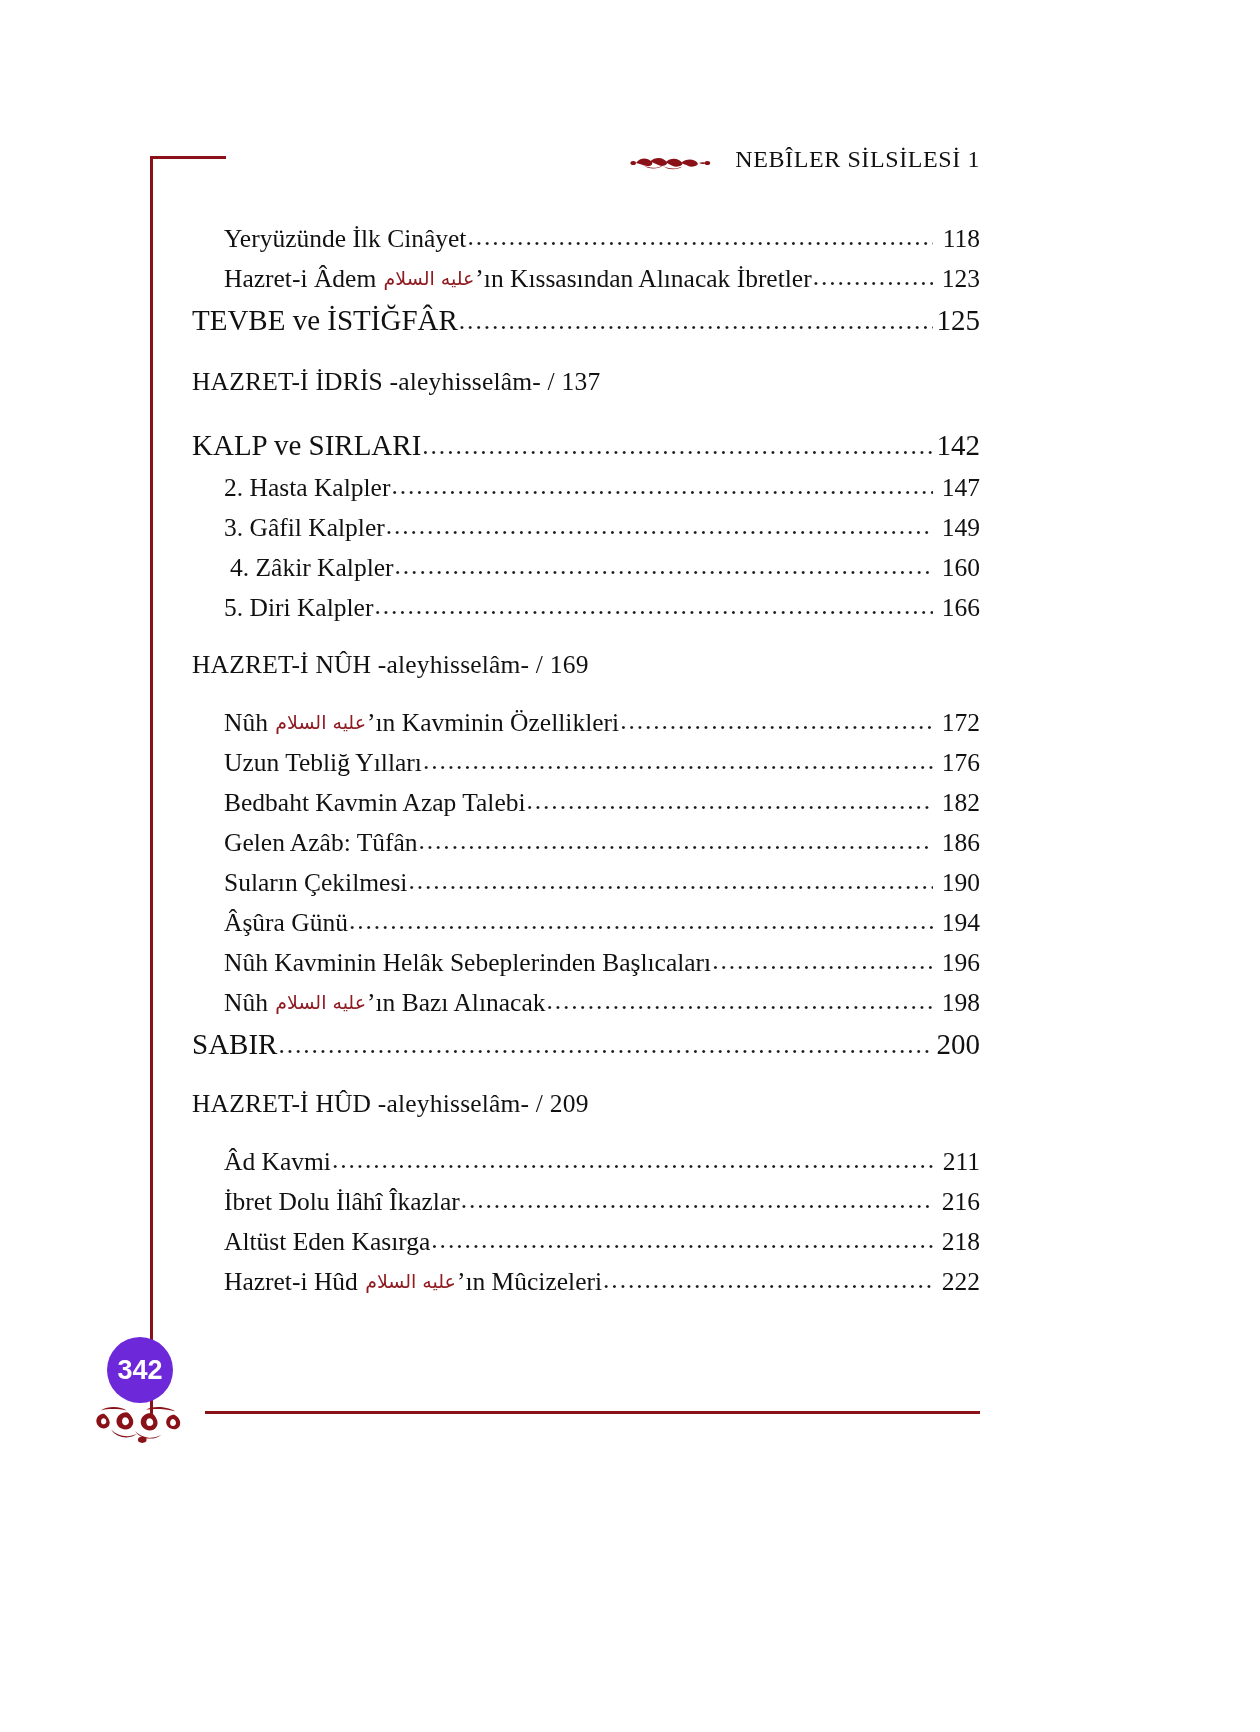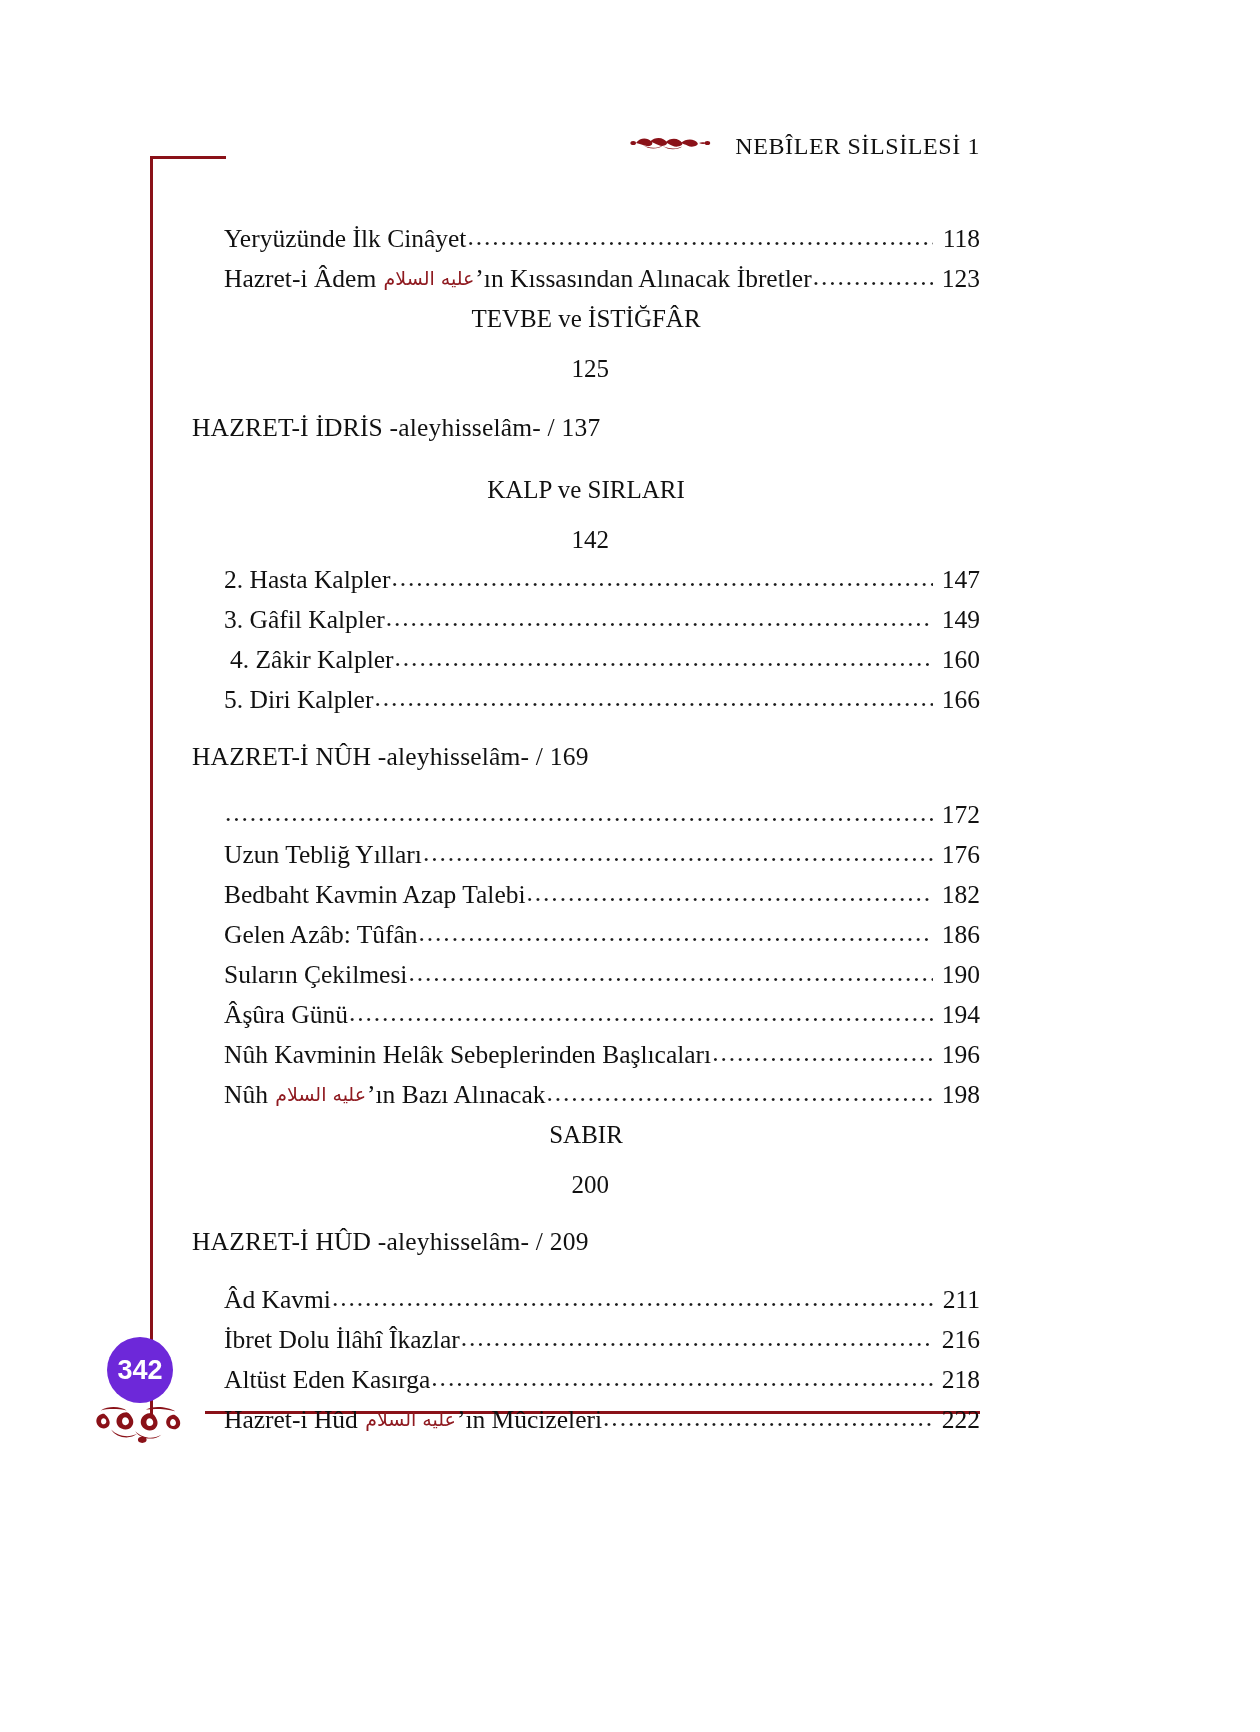--- a/index.html
+++ b/index.html
@@ -23,21 +23,21 @@
     background:#8a1118;
   }
   .rule-bottom{
     position:absolute;left:205px;top:1411px;height:3px;width:775px;
     background:#8a1118;
   }
 
   
   .header{
     position:absolute;left:150px;top:133px;width:830px;
-    display:flex;align-items:flex-start;justify-content:flex-end;gap:22px;
+    display:flex;align-items:flex-end;justify-content:flex-end;gap:22px;
     height:40px;
   }
   .header-orn{
     display:block;width:84px;height:20px;flex:0 0 auto;
   }
   .header-title{
     font-size:24px;letter-spacing:.6px;color:#111;white-space:nowrap;
   }
 
   
@@ -71,21 +71,21 @@
     text-align:right;
     min-width:46px;
   }
 
   
   .lvl0{margin-left:0;}
   .lvl1{margin-left:32px;}
   .lvl1b{margin-left:38px;}
 
   
-  .caps{font-size:25px;flex-direction:column;}
+  .caps{font-size:29px;}
 
   
   .chapter{
     text-align:left;
     font-size:25.5px;
     letter-spacing:.2px;
     margin:30px 0 30px 0;
     padding-right:10px;
   }
   .chapter.first{margin-top:32px;margin-bottom:34px;}
@@ -178,20 +178,21 @@
         <span class="leader"></span>
         <span class="pg">160</span>
       </div>
       <div class="entry lvl1">
         <span class="txt"><span>5. Diri Kalpler</span></span>
         <span class="leader"></span>
         <span class="pg">166</span>
       </div>
       <div class="chapter">HAZRET-İ NÛH -aleyhisselâm- / 169</div>
       <div class="entry lvl1">
+        <span class="txt"><span>Nûh </span><span class="hon">عليه السلام</span><span>’ın Kavminin Özellikleri</span></span>
         <span class="leader"></span>
         <span class="pg">172</span>
       </div>
       <div class="entry lvl1">
         <span class="txt"><span>Uzun Tebliğ Yılları</span></span>
         <span class="leader"></span>
         <span class="pg">176</span>
       </div>
       <div class="entry lvl1">
         <span class="txt"><span>Bedbaht Kavmin Azap Talebi</span></span>

